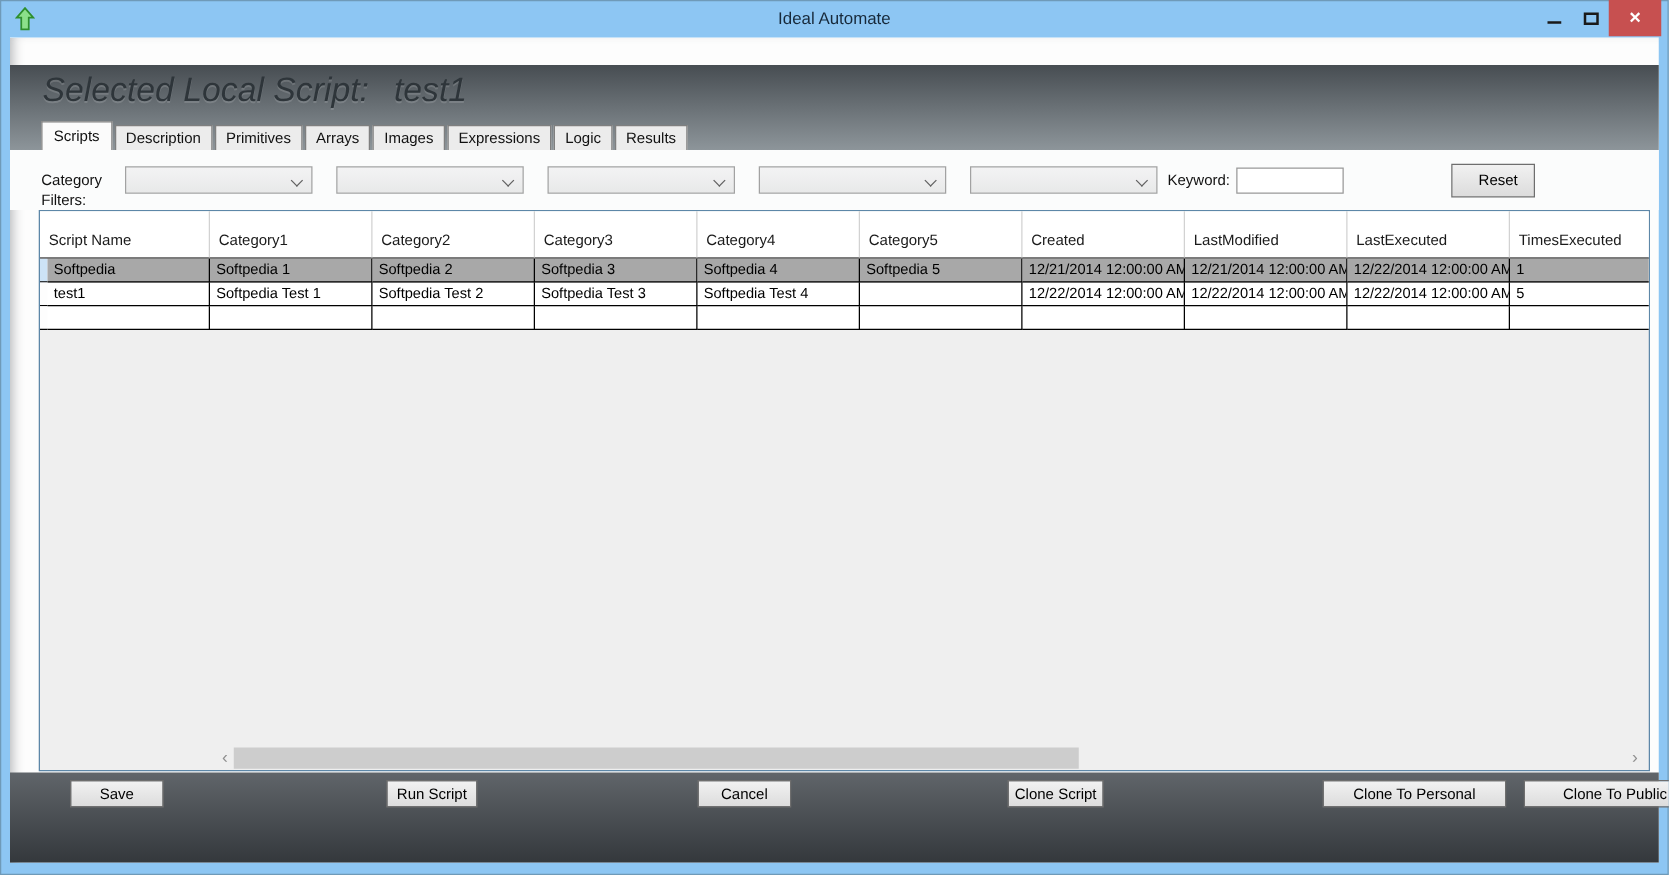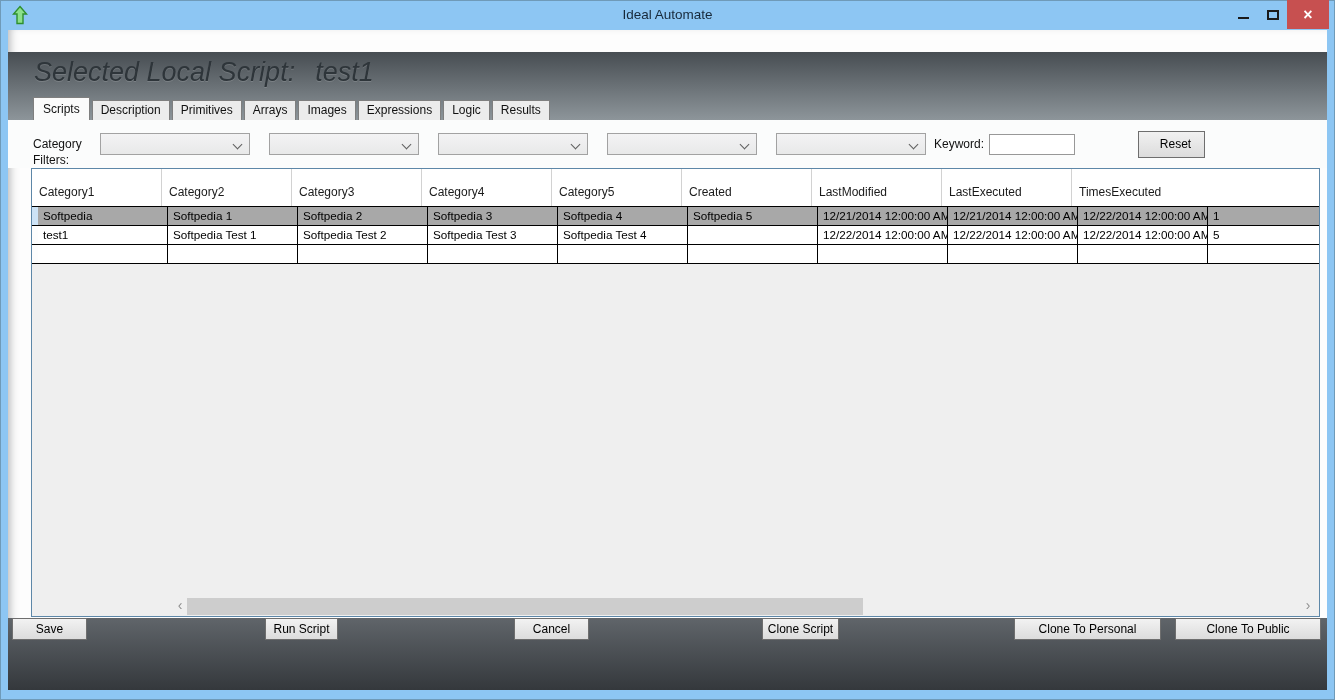--- a/index.html
+++ b/index.html
@@ -74,21 +74,21 @@
     position: absolute; right: 8px; top: 7px; width: 7px; height: 7px;
     border-right: 1.6px solid #5f5f5f; border-bottom: 1.6px solid #5f5f5f;
     transform: rotate(45deg);
   }
   .kw-label { margin-left: 8px; }
   .kw-input {
     width: 86px; height: 21px; margin-left: 5px;
     border: 1px solid #989898; background: #fff; font-size: 12px; padding: 0 3px;
   }
   .reset-btn {
-    margin-left: 63px; width: 67px; height: 27px;
+    margin-left: 86px; width: 67px; height: 27px;
     background: linear-gradient(#f1f1f1, #dcdcdc); border: 1px solid #6e6e6e;
     font-size: 12px; color: #000; font-family: "Liberation Sans", sans-serif; padding-left: 8px;
   }
   
   .grid {
     position: absolute; left: 23px; top: 138px; width: 1289px; bottom: 73px;
     background: #efefef; border: 1px solid #5d87a8;
   }
   .ghead { display: flex; height: 37px; background: #ffffff; }
   .hc {
@@ -122,23 +122,23 @@
   }
   .sa-left { left: 141px; }
   .sa-right { right: 4px; }
   .scroll-thumb { position: absolute; left: 154px; top: 0; width: 676px; height: 17px; background: #cdcdcd; }
   
   .bottombar {
     position: absolute; left: 0; right: 0; bottom: 0; height: 72px;
     background: linear-gradient(#60656a, #34383c);
   }
   .bbtn {
-    position: absolute; top: 0; height: 22px;
+    position: absolute; top: 6px; height: 22px;
     background: linear-gradient(#f2f2f2, #dcdcdc); border: 1px solid #6e6e6e;
-    font-size: 12px; color: #000; font-family: "Liberation Sans", sans-serif;
+    font-size: 12px; color: #000; font-family: "Liberation Sans", sans-serif; margin-left: 44px;
   }
   .b-save { left: 4px; width: 75px; }
   .b-run { left: 257px; width: 73px; }
   .b-cancel { left: 506px; width: 75px; }
   .b-clone { left: 754px; width: 77px; }
   .b-clonep { left: 1006px; width: 147px; }
   .b-clonepub { left: 1167px; width: 146px; }
 </style>
 </head>
 <body>
@@ -201,20 +201,21 @@
       <div class="combo">
           <span class="chev"></span>
         </div>
       <div class="kw-label">Keyword:</div>
       <input class="kw-input" value="" style="">
       <button class="reset-btn">Reset</button>
     </div>
 
     <div class="grid">
       <div class="ghead">
+        <div class="hc w0h">Script Name</div>
         <div class="hc wc0">Category1</div>
         <div class="hc wc0">Category2</div>
         <div class="hc wc0">Category3</div>
         <div class="hc wc0">Category4</div>
         <div class="hc wc0">Category5</div>
         <div class="hc wc0">Created</div>
         <div class="hc wc0">LastModified</div>
         <div class="hc wc0">LastExecuted</div>
         <div class="hc wlast">TimesExecuted</div>
       </div>

